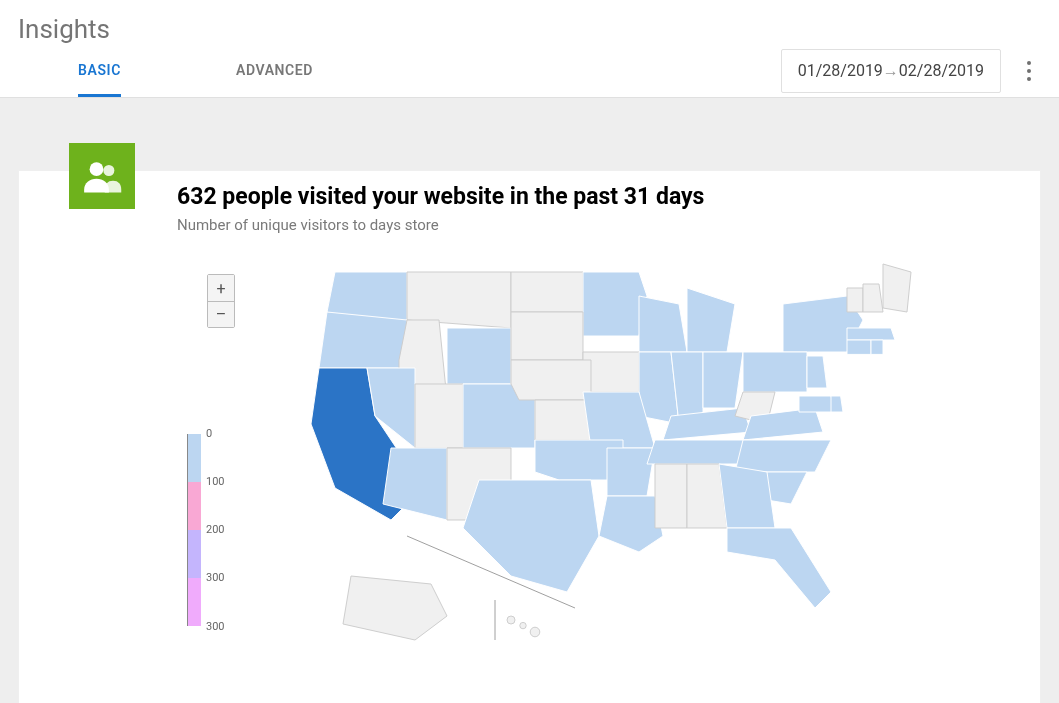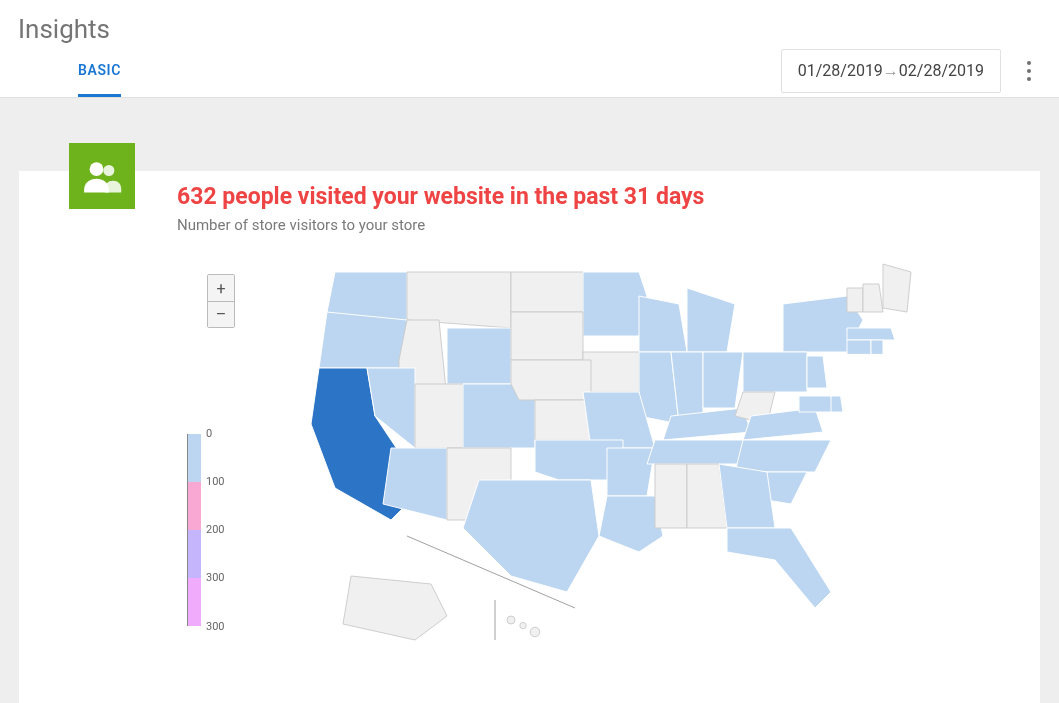--- a/index.html
+++ b/index.html
@@ -22,21 +22,21 @@
   .kebab { margin-left: 16px; width: 24px; text-align: center; cursor: pointer; color: #707070; font-size: 18px; line-height: 6px; display:flex; flex-direction:column; gap:4px; align-items:center;}
   .kebab span{ width:4px; height:4px; background:#707070; border-radius:50%; display:block;}
 
   .body-area { background: #eeeeee; padding: 72px 18px 18px 18px; height: 610px; position: relative; }
 
   .card { background: #fff; border: 1px solid #efefef; position: relative; padding: 10px 28px 20px 158px; height: 540px; }
 
   .icon-badge { position: absolute; left: 50px; top: -28px; width: 66px; height: 66px; background: #6eb21c; display:flex; align-items:center; justify-content:center; }
   .icon-badge svg { width: 44px; height: 44px; fill: #fff; }
 
-  .card-title { font-size: 23px; font-weight: 700; color: #ef4444; margin-top: 2px; }
+  .card-title { font-size: 23px; font-weight: 700; color: #000000; margin-top: 2px; }
   .card-sub { font-size: 15px; color: #7a7a7a; margin-top: 6px; }
 
   .map-wrap { position: relative; margin-top: 40px; height: 400px; }
 
   .zoom-controls { position: absolute; left: 30px; top: 0; width: 28px; border: 1px solid #bbb; border-radius: 2px; background:#fff; }
   .zoom-btn { height: 26px; display:flex; align-items:center; justify-content:center; font-size: 16px; color:#555; cursor:pointer; background:#f4f4f4; }
   .zoom-btn + .zoom-btn { border-top: 1px solid #bbb; }
 
   .legend { position: absolute; left: 10px; top: 160px; }
   .legend-bar { display:flex; flex-direction:column; }
@@ -55,20 +55,21 @@
 </head>
 <body>
 
 <div class="topbar">
   <div class="page-title">Insights</div>
 </div>
 
 <div class="tab-row">
   <div class="tabs">
     <div class="tab active">BASIC</div>
+    <div class="tab">ADVANCED</div>
   </div>
   <div class="spacer"></div>
   <div class="date-range">
     <span>01/28/2019</span>
     <span class="arrow">→</span>
     <span>02/28/2019</span>
   </div>
   <div class="kebab">
       <span></span>
       <span></span>
@@ -82,21 +83,21 @@
     <div class="icon-badge">
       <svg viewBox="0 0 64 64">
           <circle cx="24" cy="22" r="10"></circle>
           <circle cx="42" cy="24" r="8" opacity="0.85"></circle>
           <path d="M6 52c0-10 8-16 18-16s18 6 18 16v4H6z"></path>
           <path d="M36 52c0-8 4-13 12-13s12 5 12 13v4H36z" opacity="0.85"></path>
         </svg>
     </div>
 
     <div class="card-title">632 people visited your website in the past 31 days</div>
-    <div class="card-sub">Number of store visitors to your store</div>
+    <div class="card-sub">Number of unique visitors to days store</div>
 
     <div class="map-wrap">
       <div class="zoom-controls">
         <div class="zoom-btn">+</div>
         <div class="zoom-btn">–</div>
       </div>
 
       <div class="legend">
         <div class="legend-bar">
           <div class="legend-seg" style="background:#bcd6f1">

